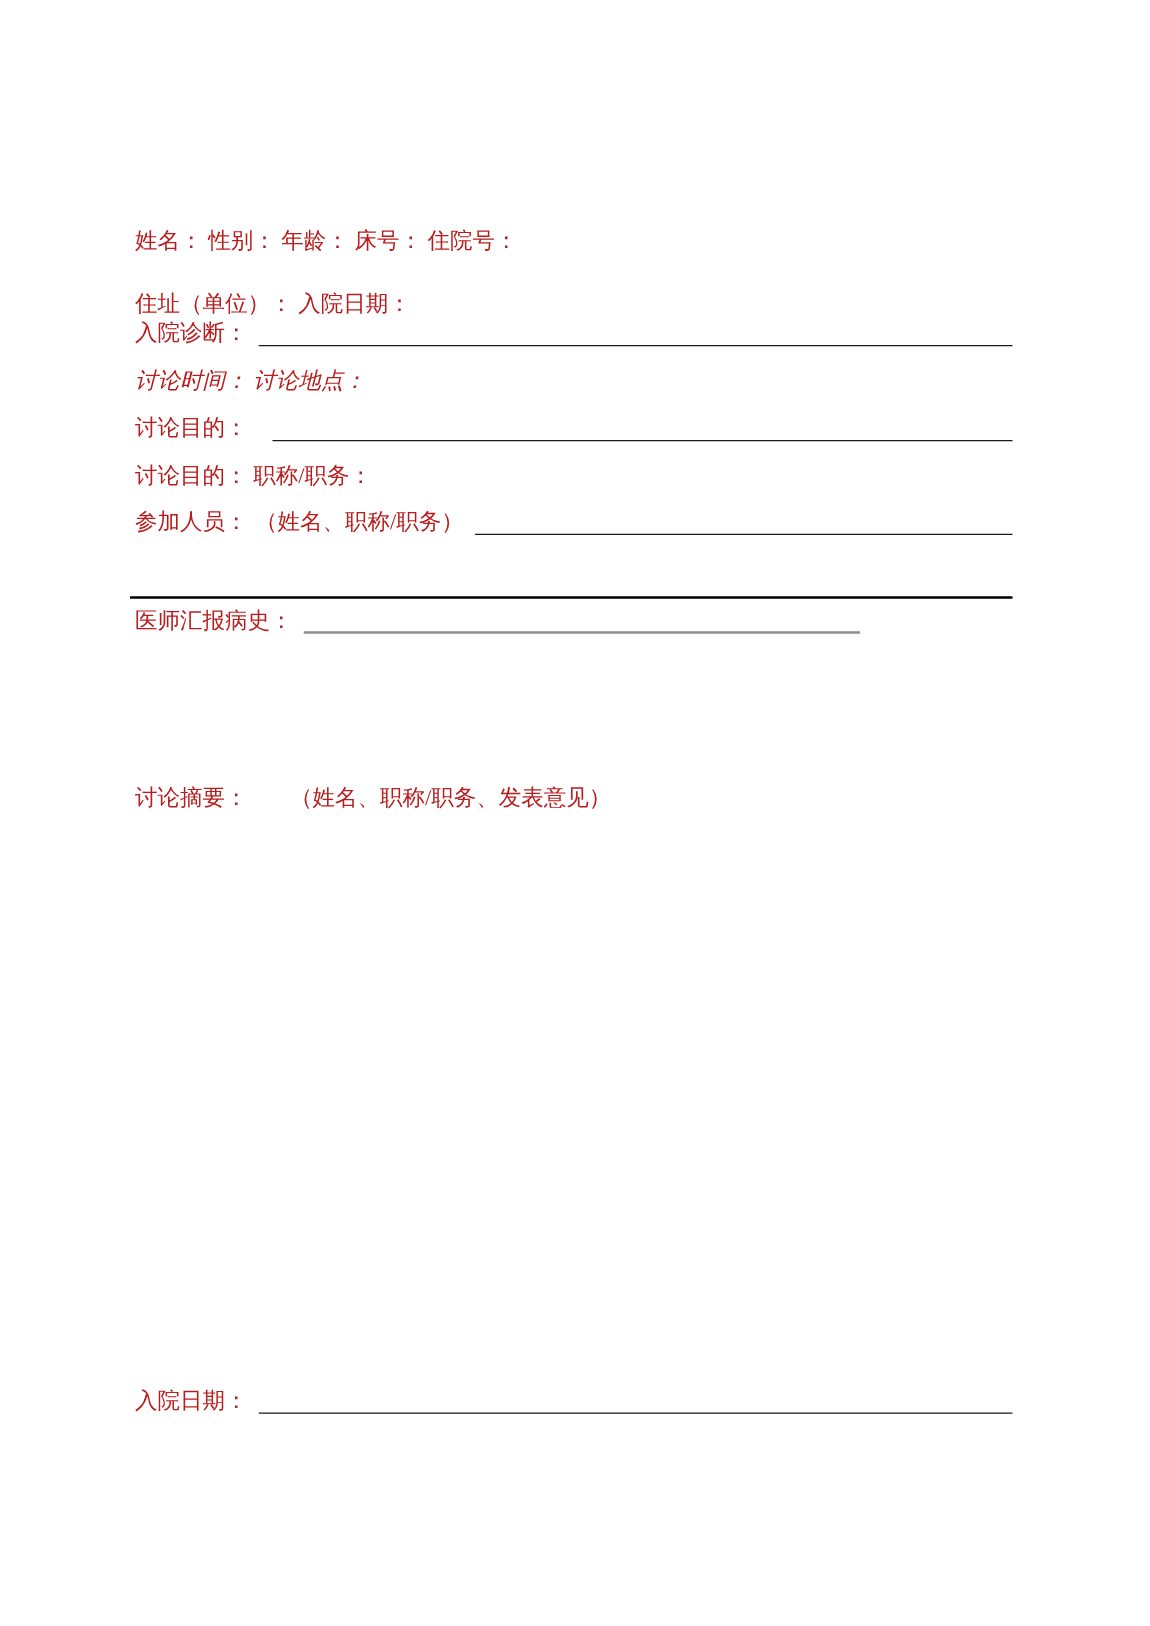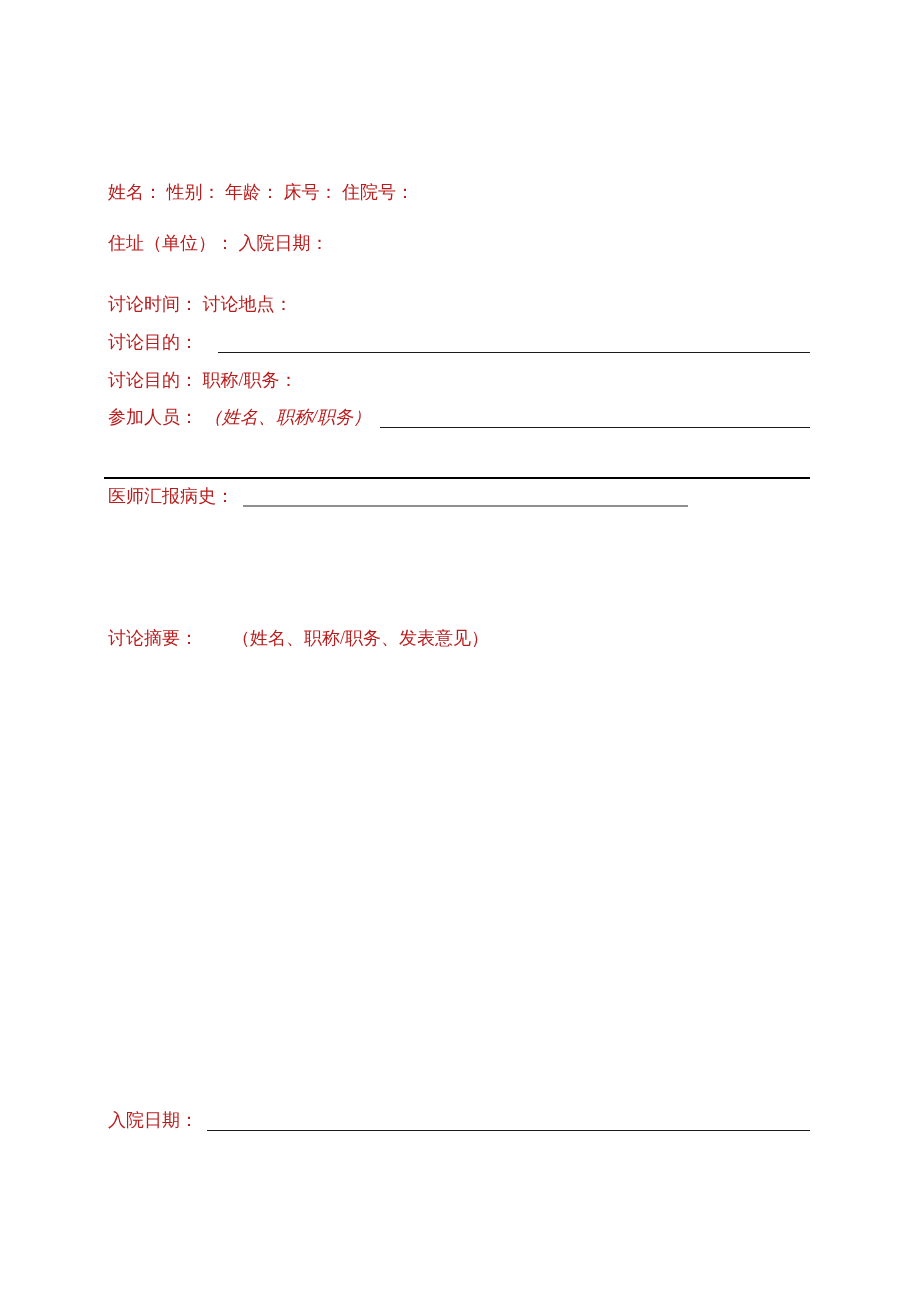--- a/index.html
+++ b/index.html
@@ -28,21 +28,20 @@
     white-space: pre;
   }
   .label {
     flex: 0 0 auto;
   }
   .note {
     flex: 0 0 auto;
     margin-left: 6px;
   }
   .note.italic {
-    font-style: italic;
   }
   .blank {
     flex: 1 1 auto;
     margin-left: 9px;
     height: 20px;
     border-bottom: 1px solid #1a1a1a;
   }
   .blank.fixed {
     flex: 0 0 auto;
     width: 445px;
@@ -53,21 +52,21 @@
     position: absolute;
     left: 104px;
     width: 706px;
     height: 0;
     border-top: 2px solid #000000;
   }
   
   .r1  { top: 181px; }
   .r2  { top: 232px; }
   .r3  { top: 255px; }
-  .r4  { top: 293px; }
+  .r4  { top: 293px; font-style: italic; }
   .r5  { top: 331px; gap: 11px; }
   .r6  { top: 369px; }
   .r7  { top: 406px; }
   .dv  { top: 477px; }
   .r8  { top: 485px; }
   .r9  { top: 627px; gap: 28px; }
   .r10 { top: 1109px; }
 </style>
 </head>
 <body>
@@ -75,20 +74,24 @@
 <div class="page">
 
   <div class="row r1">
     <span class="label">姓名： 性别： 年龄： 床号： 住院号：</span>
   </div>
 
   <div class="row r2">
     <span class="label">住址（单位）： 入院日期：</span>
   </div>
 
+  <div class="row r3">
+    <span class="label">入院诊断：</span>
+    <span class="blank"></span>
+  </div>
 
   <div class="row r4">
     <span class="label">讨论时间： 讨论地点：</span>
   </div>
 
   <div class="row r5">
     <span class="label">讨论目的：</span>
     <span class="blank"></span>
   </div>
 

